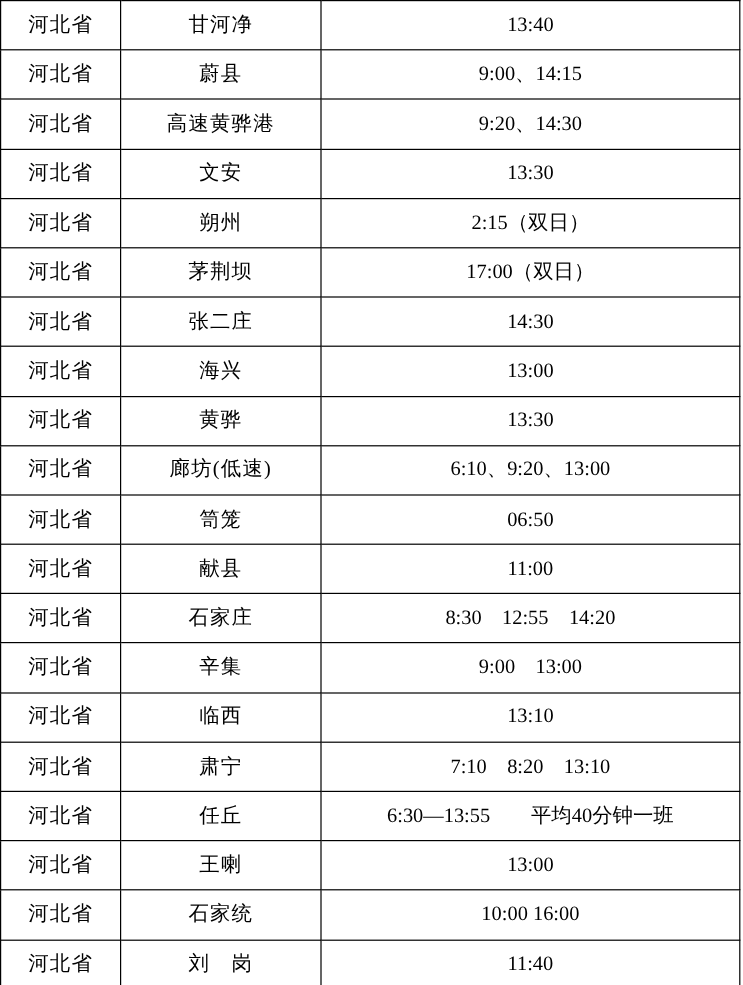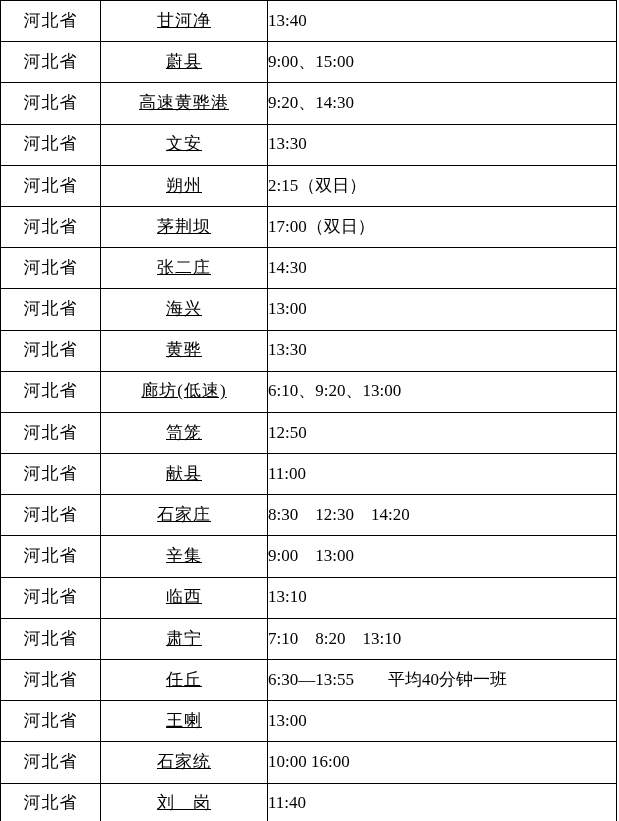--- a/index.html
+++ b/index.html
@@ -37,44 +37,43 @@
   }
   td.col-province {
     width: 99px;
     text-align: center;
     letter-spacing: 1px;
   }
   td.col-destination {
     width: 166px;
     text-align: center;
     letter-spacing: 1px;
-    text-decoration: underline;
   }
   td.col-times {
     width: 348px;
-    text-align: left;
+    text-align: center;
     padding-left: 11px;
     letter-spacing: 0px;
   }
 </style>
 </head>
 <body>
 
 <div class="sheet">
   <table class="schedule">
     <tbody>
       <tr>
         <td class="col-province">河北省</td>
         <td class="col-destination">甘河净</td>
         <td class="col-times">13:40</td>
       </tr>
       <tr>
         <td class="col-province">河北省</td>
         <td class="col-destination">蔚县</td>
-        <td class="col-times">9:00、15:00</td>
+        <td class="col-times">9:00、14:15</td>
       </tr>
       <tr>
         <td class="col-province">河北省</td>
         <td class="col-destination">高速黄骅港</td>
         <td class="col-times">9:20、14:30</td>
       </tr>
       <tr>
         <td class="col-province">河北省</td>
         <td class="col-destination">文安</td>
         <td class="col-times">13:30</td>
@@ -105,31 +104,31 @@
         <td class="col-times">13:30</td>
       </tr>
       <tr>
         <td class="col-province">河北省</td>
         <td class="col-destination">廊坊(低速)</td>
         <td class="col-times">6:10、9:20、13:00</td>
       </tr>
       <tr>
         <td class="col-province">河北省</td>
         <td class="col-destination">笥笼</td>
-        <td class="col-times">12:50</td>
+        <td class="col-times">06:50</td>
       </tr>
       <tr>
         <td class="col-province">河北省</td>
         <td class="col-destination">献县</td>
         <td class="col-times">11:00</td>
       </tr>
       <tr>
         <td class="col-province">河北省</td>
         <td class="col-destination">石家庄</td>
-        <td class="col-times">8:30　12:30　14:20</td>
+        <td class="col-times">8:30　12:55　14:20</td>
       </tr>
       <tr>
         <td class="col-province">河北省</td>
         <td class="col-destination">辛集</td>
         <td class="col-times">9:00　13:00</td>
       </tr>
       <tr>
         <td class="col-province">河北省</td>
         <td class="col-destination">临西</td>
         <td class="col-times">13:10</td>

